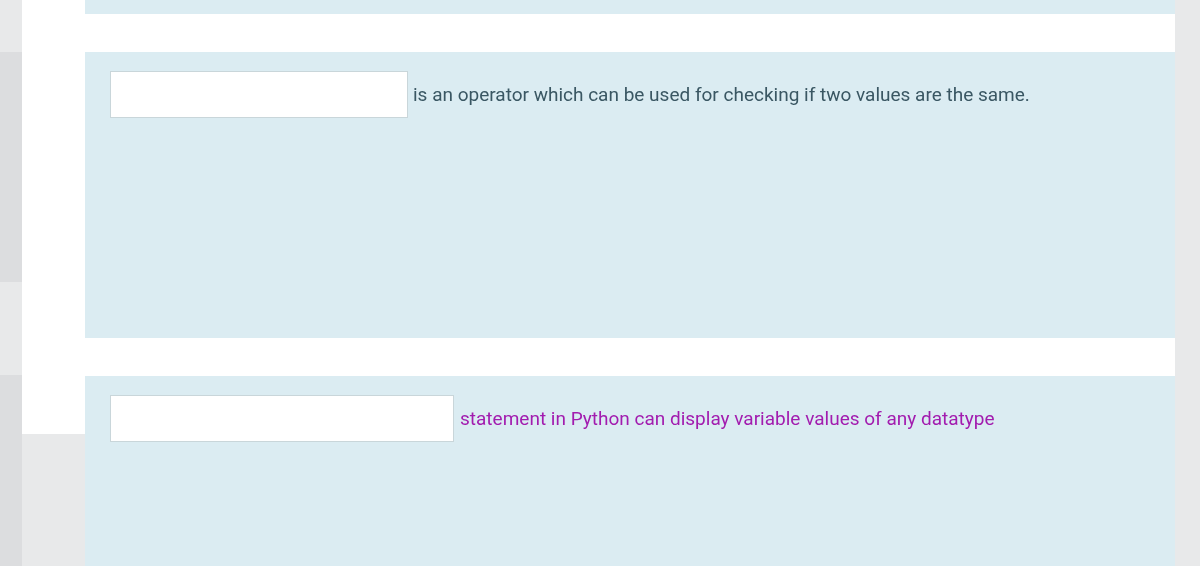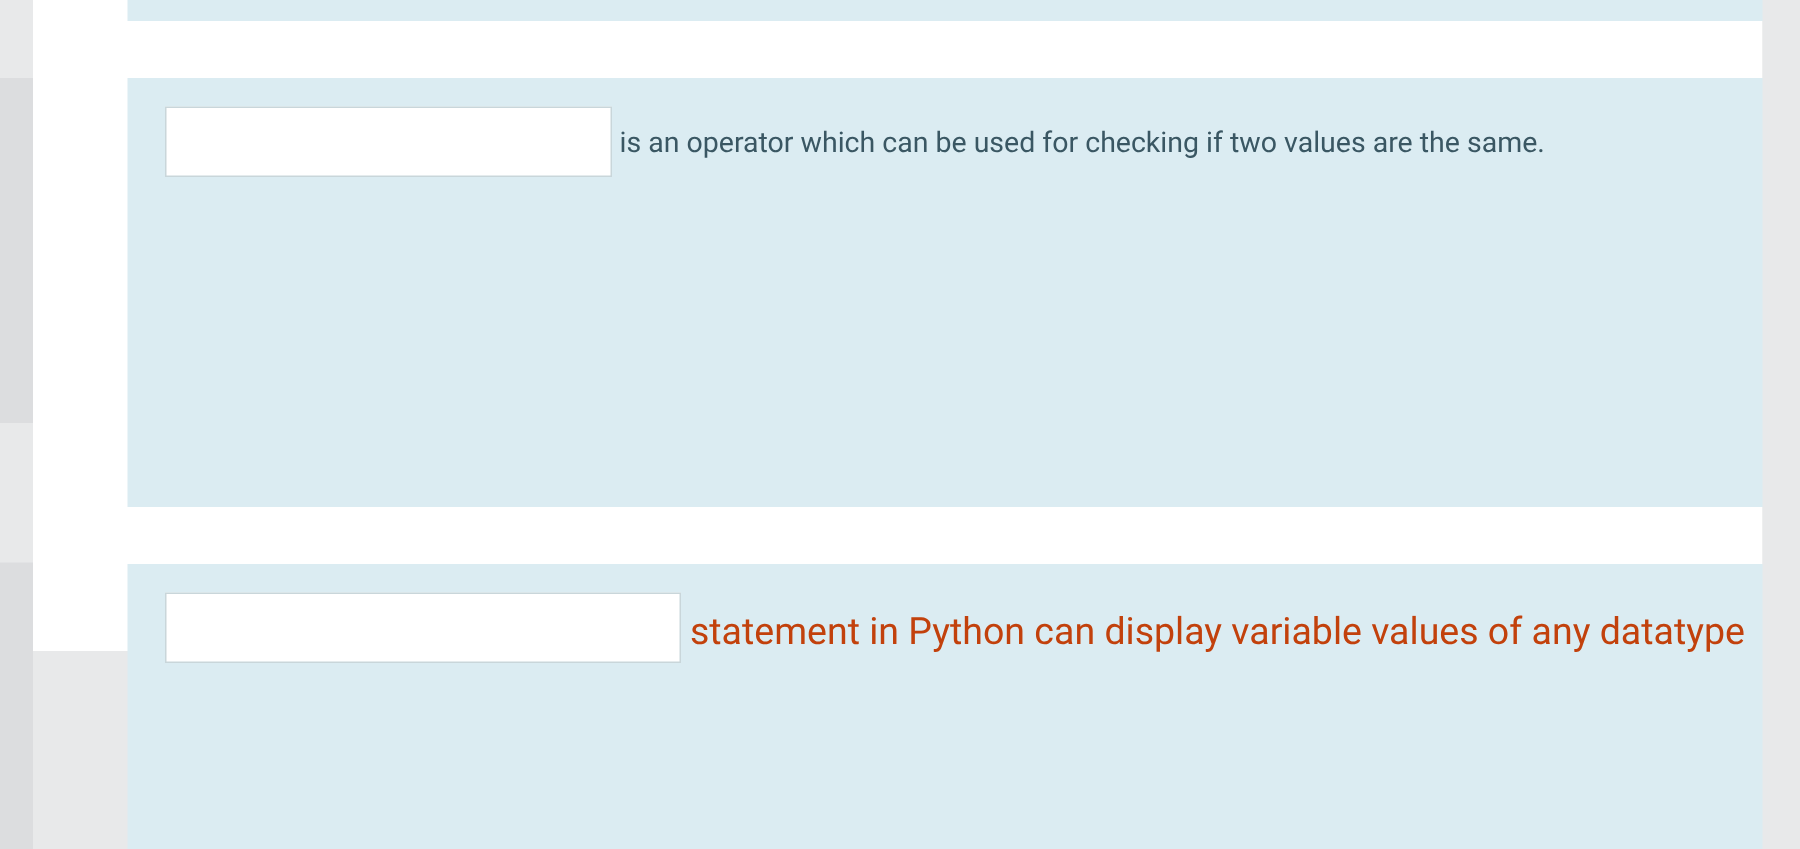--- a/index.html
+++ b/index.html
@@ -111,22 +111,22 @@
       left: 391px;
       top: 83px;
       font-size: 19px;
       color: #3a5763;
       white-space: nowrap;
     }
     .question-text-2 {
       position: absolute;
       left: 438px;
       top: 407px;
-      font-size: 25px;
-      color: #c2410c;
+      font-size: 19px;
+      color: #a21caf;
       white-space: nowrap;
     }
   </style>
 </head>
 <body>
 
 <div class="page-container">
 
   <div class="left-tab-1"></div>
   <div class="left-tab-2"></div>

